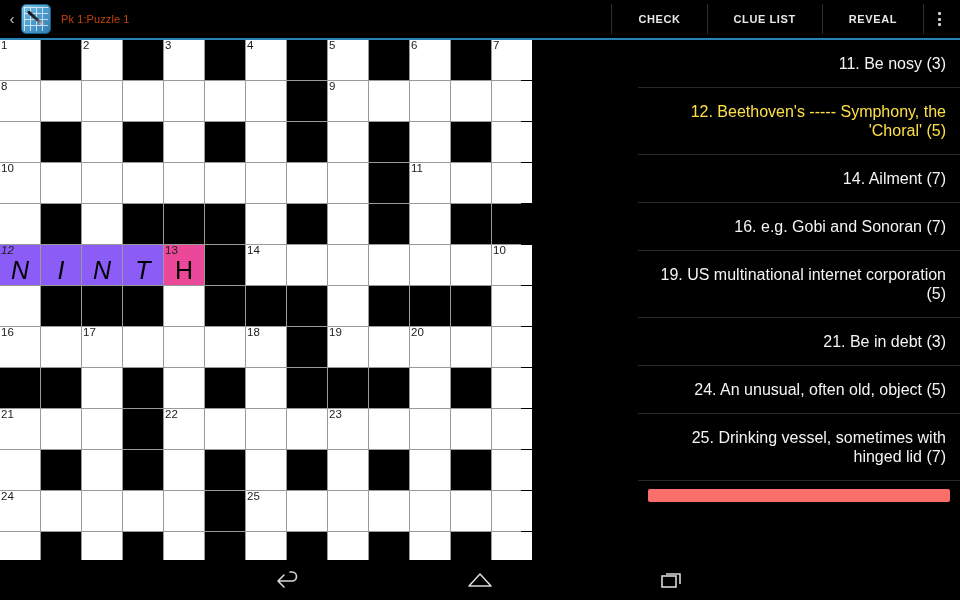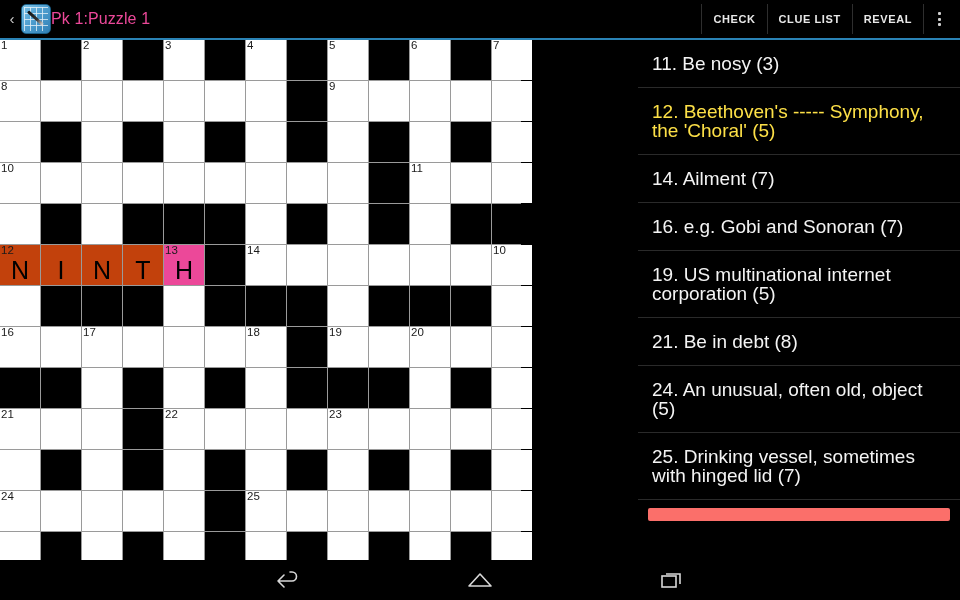--- a/index.html
+++ b/index.html
@@ -35,27 +35,27 @@
     background-size: 6px 6px;
     opacity: .8;
   }
   .app-icon .pen {
     position: absolute; left: 6px; top: 5px; width: 20px; height: 3px;
     background: linear-gradient(to right,#111 0%, #333 60%, #ddd 100%);
     transform: rotate(42deg); transform-origin: left center;
     border-radius: 1px;
   }
   .ab-title {
-    color: #ec4899; font-size: 16px; letter-spacing: .1px;
+    color: #c2410c; font-size: 11px; margin-left: 10px; letter-spacing: .1px;
     white-space: nowrap;
   }
   .ab-spacer { flex: 1 1 auto; }
   .ab-btn {
     color: #e8e8e8; font-size: 11px; font-weight: bold; letter-spacing: .6px;
-    padding: 0 11px; height: 30px; line-height: 30px; white-space: nowrap;
+    padding: 0 26px; height: 30px; line-height: 30px; white-space: nowrap;
     border-right: 1px solid #2e2e2e;
   }
   .ab-btn.first { border-left: 1px solid #2e2e2e; }
   .ab-overflow {
     width: 30px; height: 30px; display: flex; flex-direction: column;
     align-items: center; justify-content: center; gap: 2.5px; margin-right: 6px;
   }
   .ab-overflow i { display: block; width: 3px; height: 3px; background: #cfcfcf; border-radius: 1px; }
 
   
@@ -70,41 +70,41 @@
     display: grid;
     grid-template-columns: repeat(13, 40px);
     grid-template-rows: repeat(13, 40px);
     gap: 1px; padding: 0 0 0 0;
   }
   .cell {
     position: relative; background: #ffffff; width: 40px; height: 40px;
     overflow: hidden;
   }
   .cell.block { background: #000000; }
-  .cell.hl { background: #c2410c; }
+  .cell.hl { background: #8b5cf6; font-style: italic; }
   .cell.cursor { background: #ec4899; }
   .cell .num {
     position: absolute; left: 1px; top: -1px;
     font-size: 11.5px; color: #1b1b1b; line-height: 13px;
     font-family: "Liberation Sans", sans-serif;
   }
   .cell .letter {
     position: absolute; left: 0; right: 0; bottom: 1px;
     text-align: center; font-size: 25px; color: #000; line-height: 28px;
     font-family: "Liberation Sans", sans-serif;
   }
 
   
   .clue-pane {
     position: absolute; left: 638px; top: 40px; width: 322px; height: 520px;
     background: #000; overflow: hidden;
   }
   .clue {
-    position: relative; color: #f4f4f4; font-size: 19px; line-height: 19px;
-    padding: 14px 14px 14px 14px; border-bottom: 1px solid #2a2a2a;
+    position: relative; color: #f4f4f4; font-size: 16px; line-height: 19px;
+    padding: 14px 14px 14px 14px; border-bottom: 1px solid #2a2a2a; text-align: right;
   }
   .clue.active { color: #fde047; }
   .clue-progress {
     margin: 8px 10px 0 10px; height: 13px; border-radius: 2px;
     background: #fb6f6a;
   }
 
   
   .navbar {
     position: absolute; left: 0; bottom: 0; width: 960px; height: 40px;
@@ -368,21 +368,21 @@
         <div class="cell"></div>
       </div>
   </div>
 
   <div class="clue-pane" id="cluepane">
       <div class="clue">11. Be nosy (3)</div>
       <div class="clue active">12. Beethoven's ----- Symphony, the 'Choral' (5)</div>
       <div class="clue">14. Ailment (7)</div>
       <div class="clue">16. e.g. Gobi and Sonoran (7)</div>
       <div class="clue">19. US multinational internet corporation (5)</div>
-      <div class="clue">21. Be in debt (8)</div>
+      <div class="clue">21. Be in debt (3)</div>
       <div class="clue">24. An unusual, often old, object (5)</div>
       <div class="clue">25. Drinking vessel, sometimes with hinged lid (7)</div>
       <div class="clue-progress"></div>
     </div>
 
   <div class="navbar">
     <div class="nav-slot nav-back">
       <svg width="26" height="20" viewBox="0 0 26 20">
         <path d="M3 11 L9 5 M3 11 L9 17 M3 11 H17 a4.5 4.5 0 0 0 0 -9 H15" fill="none" stroke="#d8d8d8" stroke-width="1.6" stroke-linecap="round" stroke-linejoin="round"></path>
       </svg>

